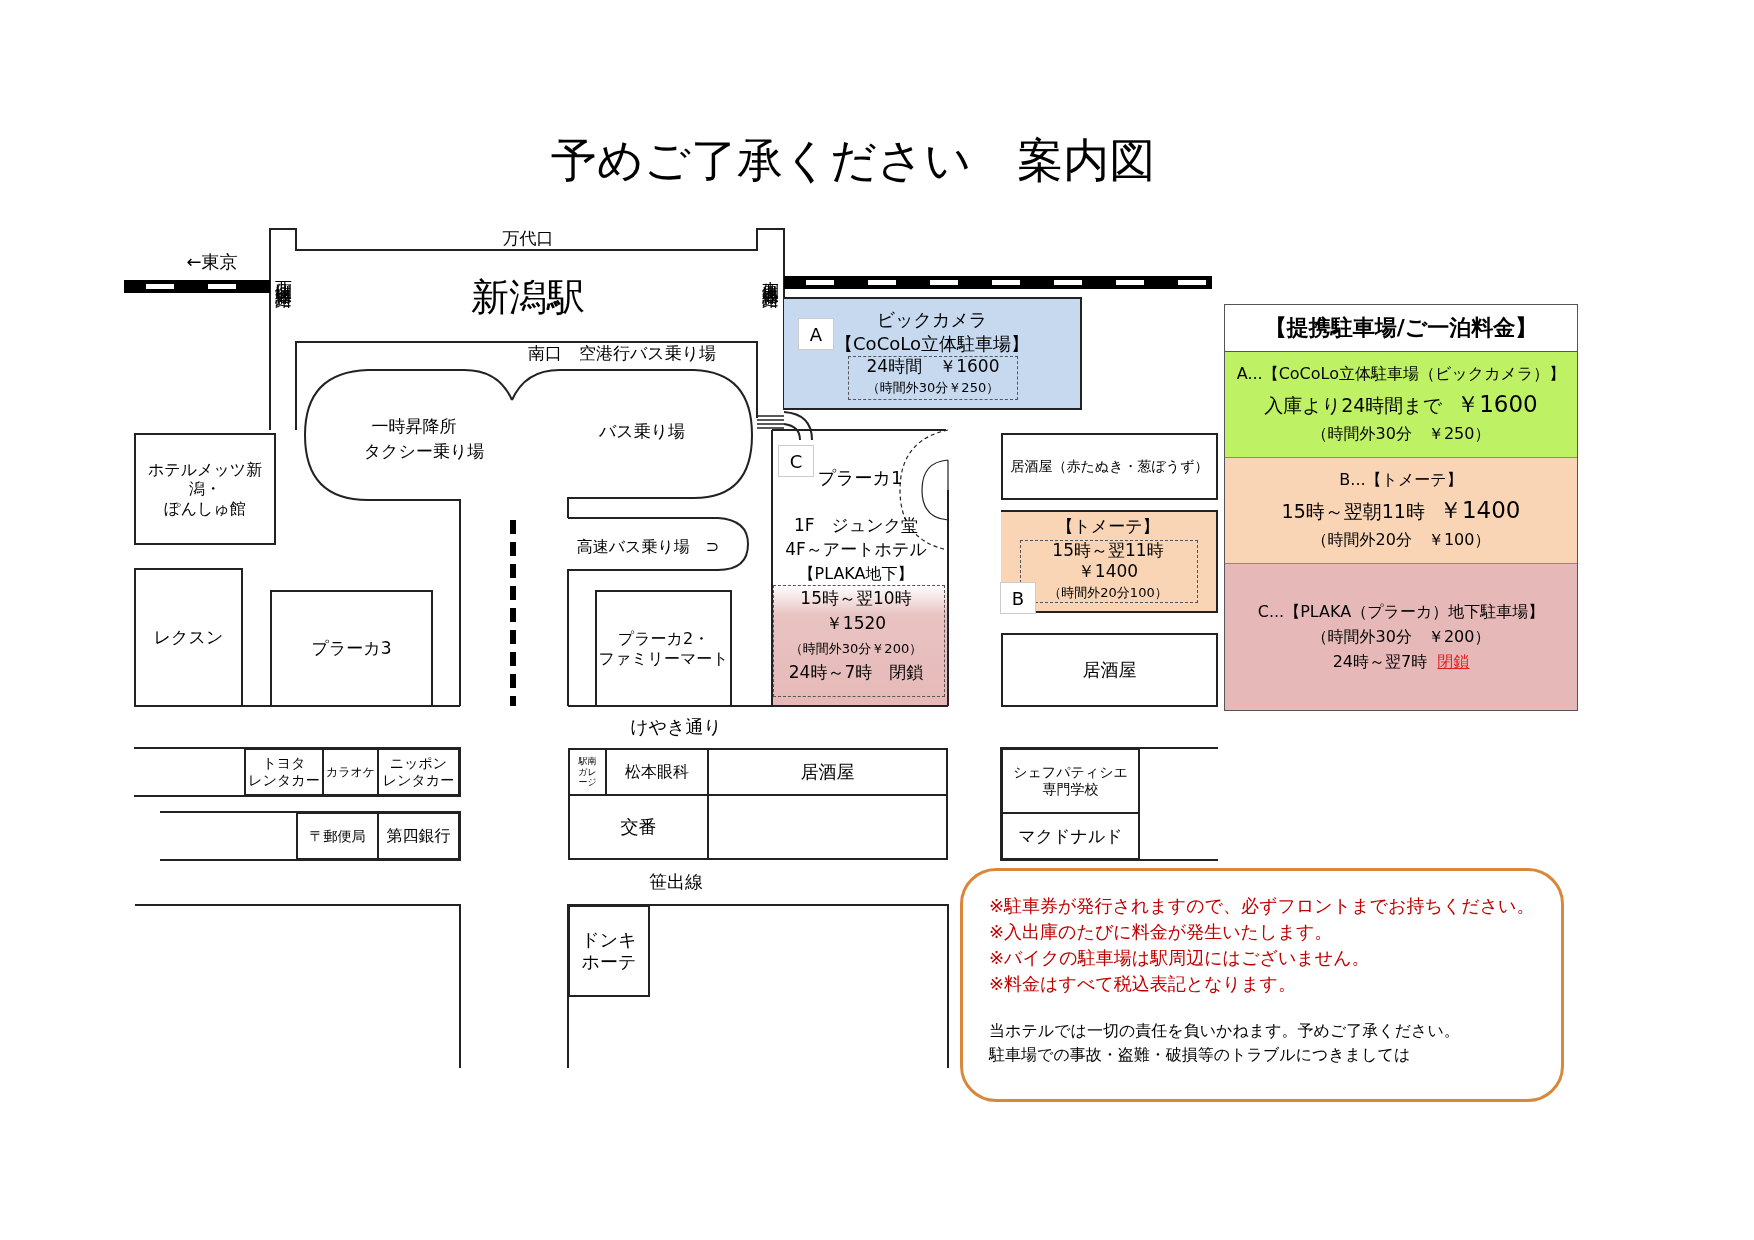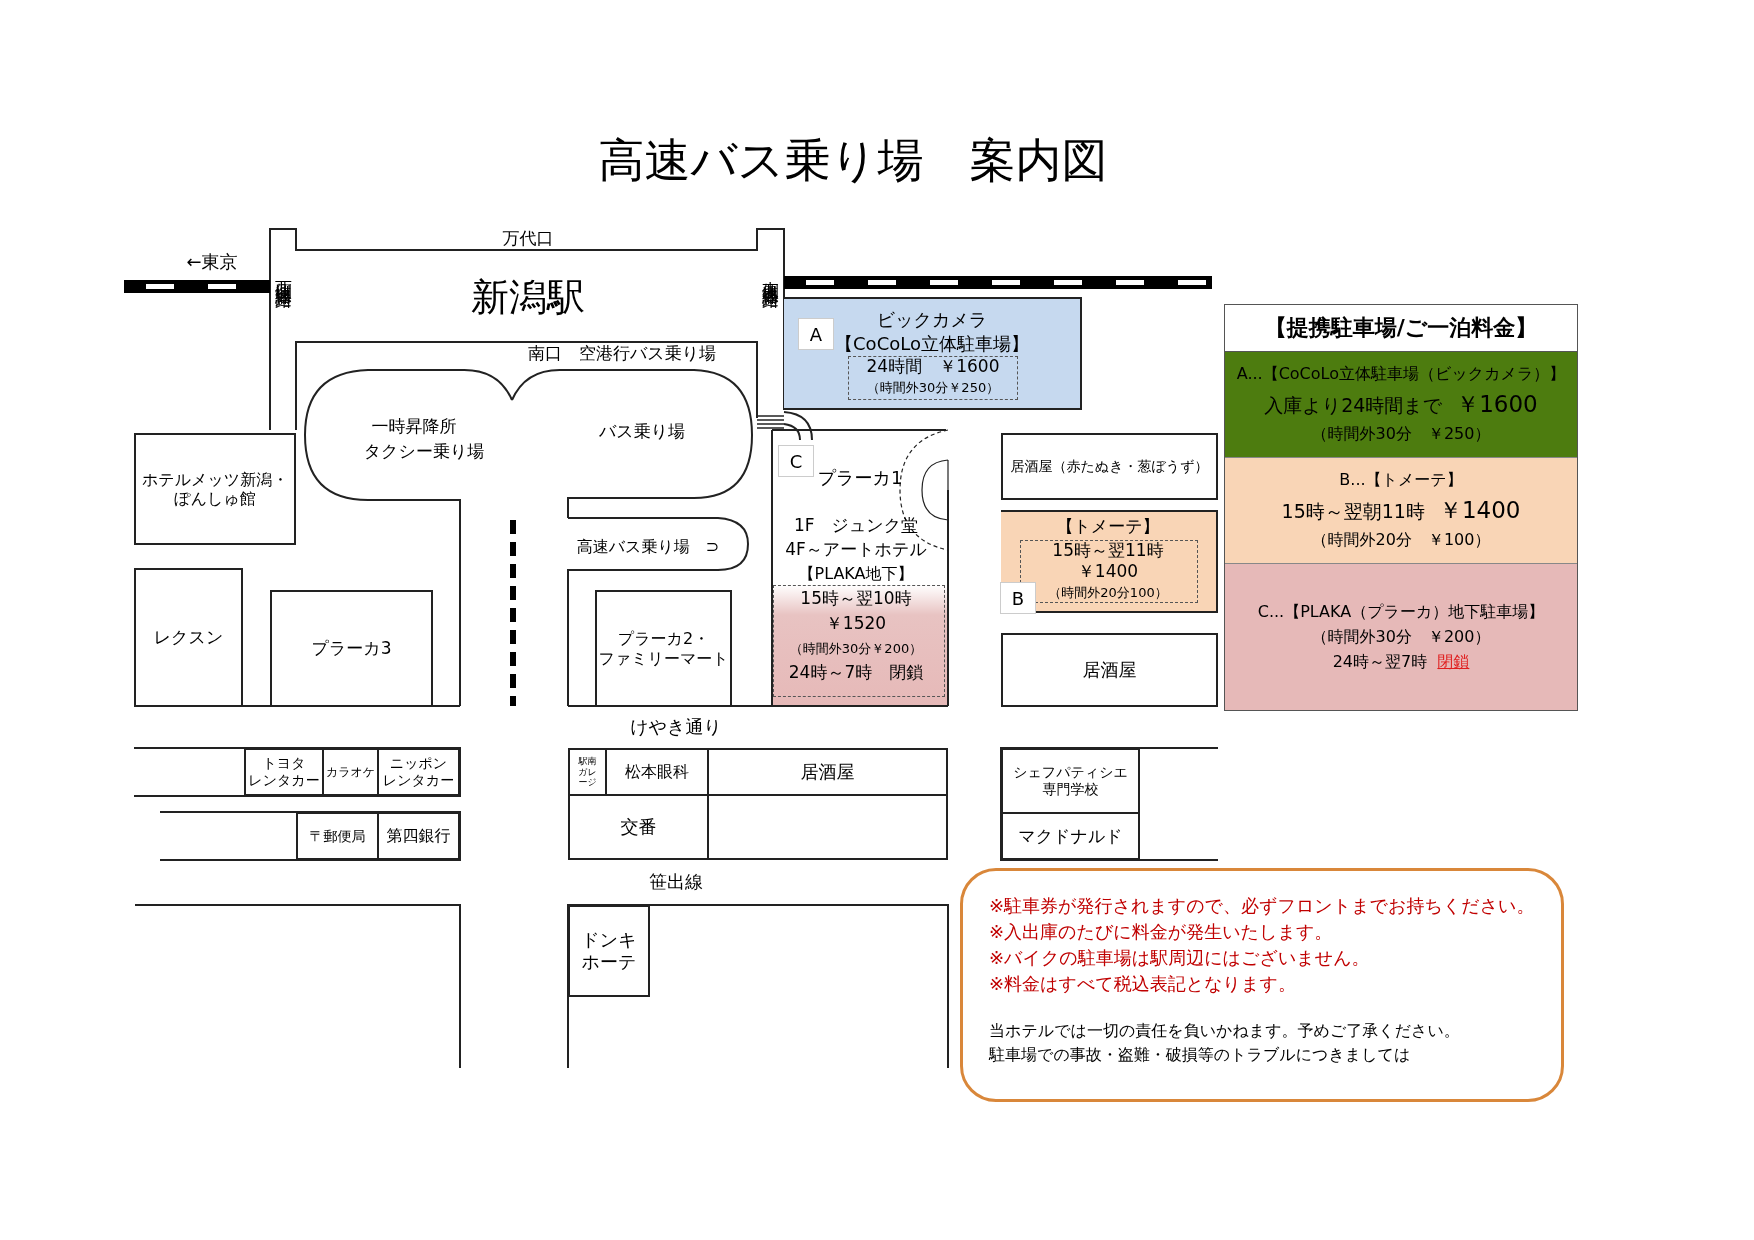--- a/index.html
+++ b/index.html
@@ -28,21 +28,21 @@
   .legend .t3 { font-size:16px; }
   .closed { color:#e01e1e; text-decoration:underline; }
   .notice { position:absolute; left:960px; top:868px; width:604px; height:234px; border:3px solid #d9873a;
             border-radius:36px; box-sizing:border-box; padding:22px 0 0 26px; }
   .notice .red { color:#c00000; font-size:18px; line-height:26px; }
   .notice .blk { font-size:16px; line-height:24px; }
 </style>
 </head>
 <body>
 
-<div class="lbl" style="left:853px;top:160px;font-size:46px;">高速バス乗り場　案内図</div>
+<div class="lbl" style="left:853px;top:160px;font-size:46px;">予めご了承ください　案内図</div>
 
 <svg width="1754" height="1240">
   <g fill="none" stroke="#222" stroke-width="2">
 
     <path d="M270 430 L270 229 L296 229 L296 250 L757 250 L757 229 L784 229 L784 410"></path>
     <path d="M296 430 L296 342 L757 342 L757 418"></path>
 
     <path d="M512 400 Q498 368 460 370 L368 370 Q305 372 305 435 Q305 500 368 500 L460 500 L460 706"></path>
     <path d="M512 400 Q526 368 564 370 L694 370 Q752 372 752 435 Q752 498 694 498 L568 498 L568 518"></path>
     <path d="M568 518 L718 518 Q748 520 748 544 Q748 570 718 570 L568 570 L568 706"></path>
@@ -89,21 +89,21 @@
 <div class="lbl" style="left:932px;top:344px;font-size:18px;">【CoCoLo立体駐車場】</div>
 <div class="dotted" style="left:848px;top:356px;width:170px;height:44px;"></div>
 <div class="lbl" style="left:933px;top:367px;font-size:17px;">24時間　￥1600</div>
 <div class="lbl" style="left:933px;top:388px;font-size:13px;">（時間外30分￥250）</div>
 
 <div class="lbl" style="left:414px;top:427px;font-size:17px;">一時昇降所</div>
 <div class="lbl" style="left:424px;top:452px;font-size:17px;">タクシー乗り場</div>
 <div class="lbl" style="left:642px;top:432px;font-size:17px;">バス乗り場</div>
 <div class="lbl" style="left:648px;top:547px;font-size:16px;">高速バス乗り場　⊃</div>
 
-<div class="box" style="left:134px;top:433px;width:162px;height:112px;font-size:16px;flex-direction:column;">
+<div class="box" style="left:134px;top:433px;width:142px;height:112px;font-size:16px;flex-direction:column;">
   <span>ホテルメッツ新潟・</span>
   <span>ぽんしゅ館</span>
 </div>
 <div class="box" style="left:134px;top:568px;width:109px;height:139px;font-size:17px;">レクスン</div>
 <div class="box" style="left:270px;top:590px;width:163px;height:117px;font-size:17px;">プラーカ3</div>
 <div class="box" style="left:595px;top:590px;width:137px;height:117px;font-size:16px;flex-direction:column;">
   <span>プラーカ2・</span>
   <span>ファミリーマート</span>
 </div>
 
@@ -160,21 +160,21 @@
 </div>
 <div class="box" style="left:1001px;top:812px;width:139px;height:48px;font-size:17px;">マクドナルド</div>
 
 <div class="box" style="left:568px;top:905px;width:82px;height:92px;font-size:18px;flex-direction:column;">
   <span>ドンキ</span>
   <span>ホーテ</span>
 </div>
 
 <div class="legend">
   <div class="hdr">【提携駐車場/ご一泊料金】</div>
-  <div class="sec" style="height:105px;background:#4d7c0f;">
+  <div class="sec" style="height:105px;background:#bef264;">
     <div class="t1">A...【CoCoLo立体駐車場（ビックカメラ）】</div>
     <div class="t2"><span>入庫より24時間まで</span><span class="price">￥1600</span></div>
     <div class="t3">（時間外30分　￥250）</div>
   </div>
   <div class="sec" style="height:105px;background:#f9d5b6;">
     <div class="t1">B...【トメーテ】</div>
     <div class="t2"><span>15時～翌朝11時</span><span class="price">￥1400</span></div>
     <div class="t3">（時間外20分　￥100）</div>
   </div>
   <div class="sec" style="height:146px;background:#e6b9b8;">

